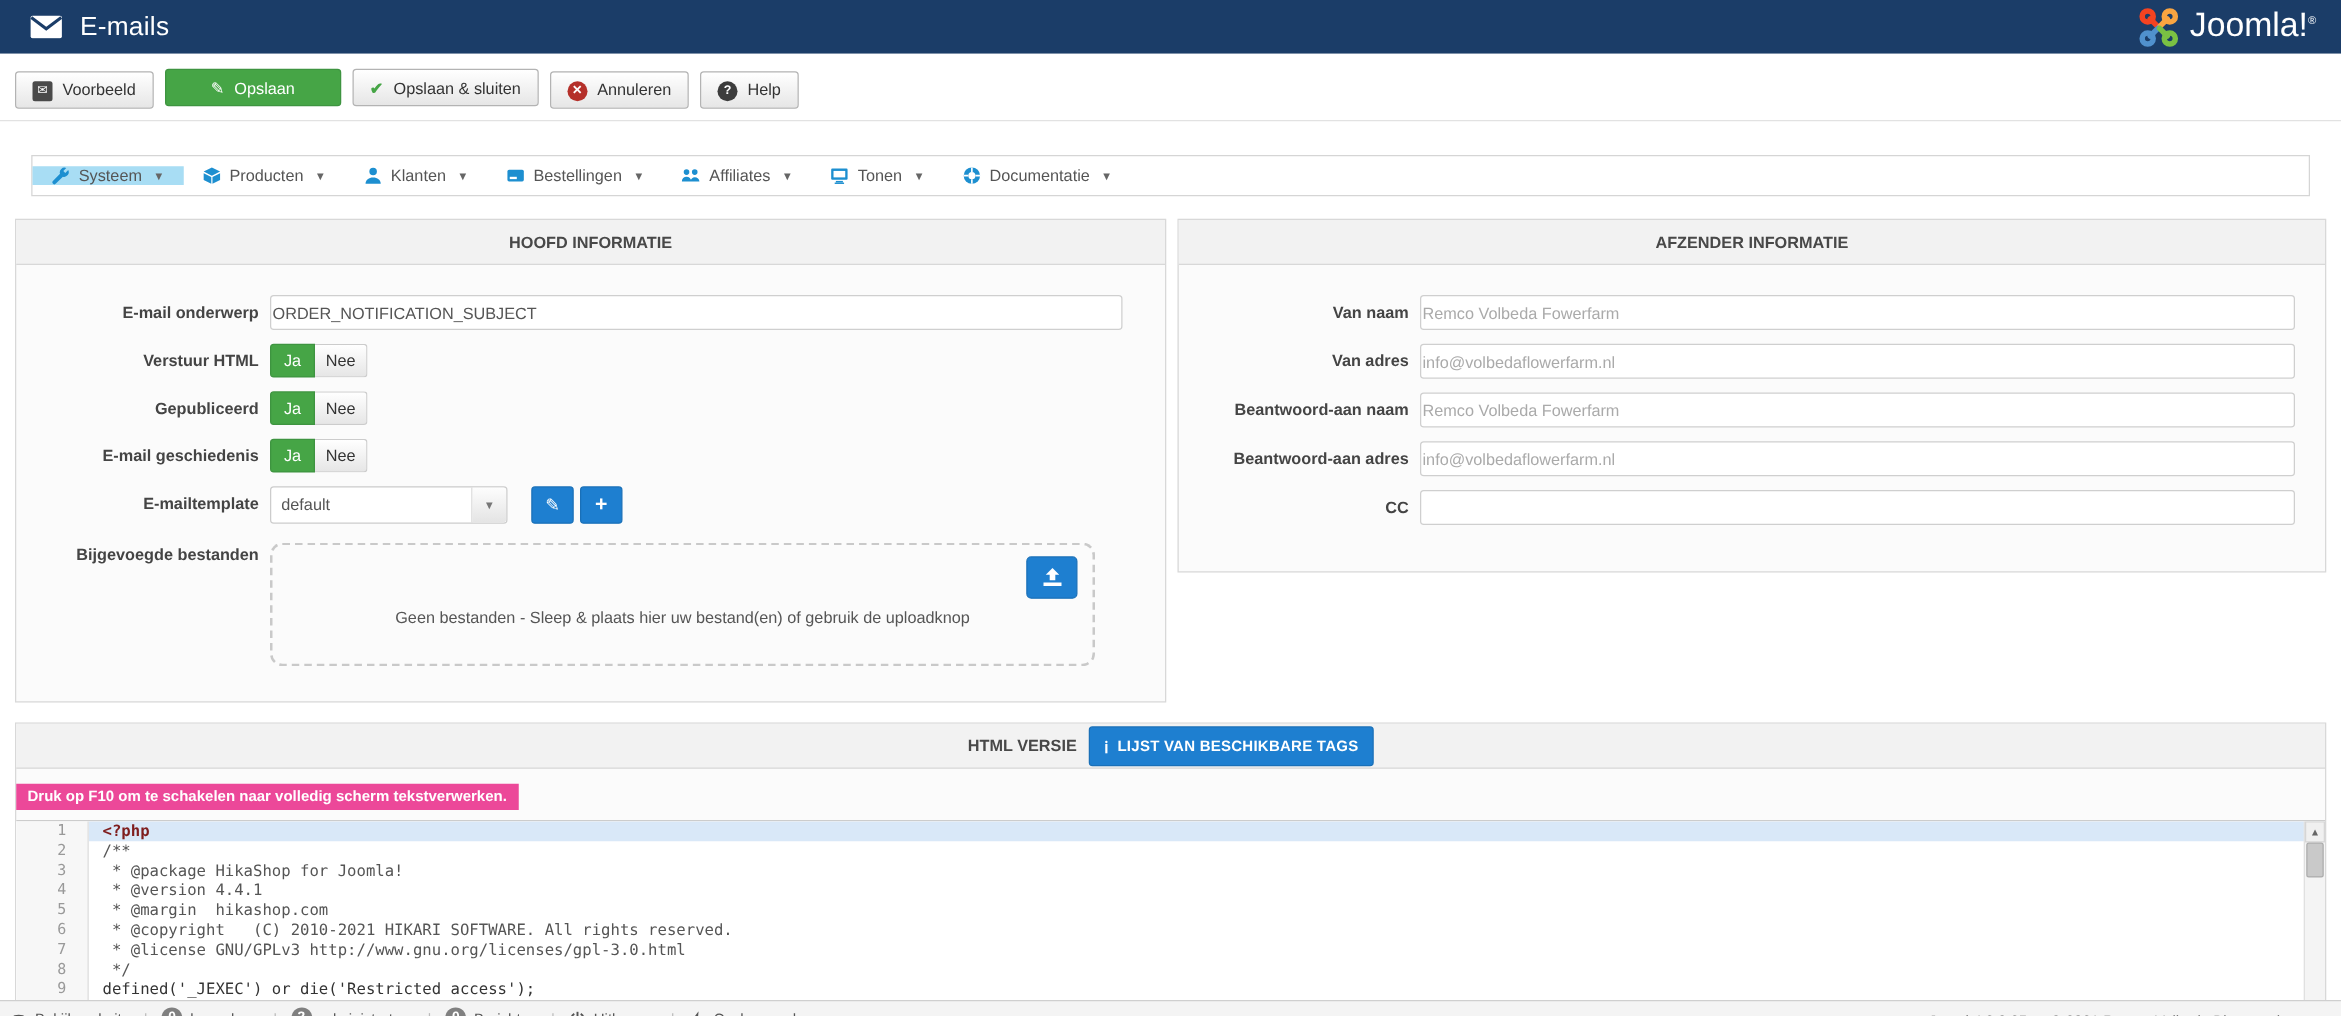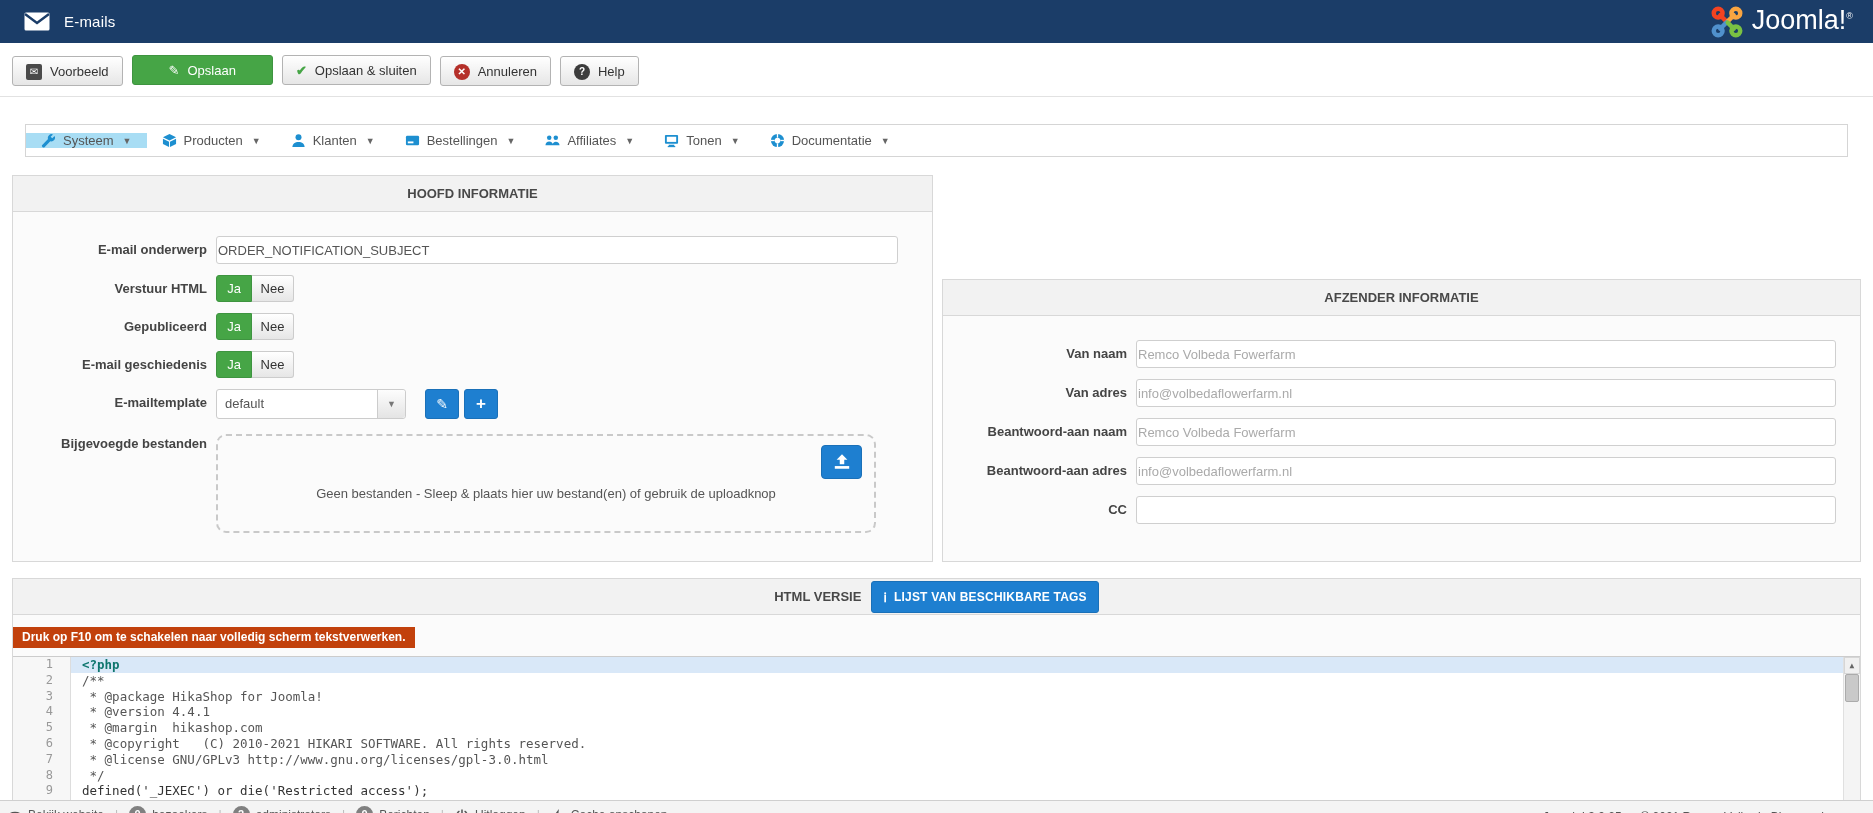--- a/index.html
+++ b/index.html
@@ -4,21 +4,21 @@
 <style>
   * { box-sizing: border-box; margin: 0; padding: 0; }
   html,body { width:1873px; height:813px; overflow:hidden; background:#fff;
     font-family:"Liberation Sans", sans-serif; }
   #app { position:relative; width:1873px; height:813px; background:#fff; }
 
   
   .hdr { height:43px; background:#1b3d68; display:flex; align-items:center;
          padding:0 20px 0 24px; color:#fff; }
   .hdr .mailicon { width:26px; height:19px; margin-right:14px; }
-  .hdr .title { font-size:15px; font-weight:400; letter-spacing:.2px; }
+  .hdr .title { font-size:21px; font-weight:400; letter-spacing:.2px; }
   .hdr .spacer { flex:1; }
   .jlogo { display:flex; gap:8px; }
   .jlogo svg { width:34px; height:34px; }
   .jlogo .jtxt { font-size:27px; font-weight:400; color:#fff; }
   .jlogo .reg { font-size:9px; vertical-align:super; }
 
   
   .tbar { background:#fff; padding:12px 12px 12px 12px; border-bottom:1px solid #e2e2e2; height:54px; }
   .tbtn { display:inline-flex; align-items:center; gap:8px; height:30px; padding:0 13px;
           border:1px solid #b3b3b3; border-radius:3px; font-size:13px; color:#333;
@@ -38,21 +38,21 @@
   .navwrap { margin:27px 25px 0 25px; }
   .navbar { border:1px solid #d5d5d5; background:#fff; height:33px; display:flex; align-items:center; }
   .nitem { display:flex; align-items:center; gap:7px; padding:0 15px; font-size:13px; color:#555;
            cursor:pointer; }
   .nitem.active { background:#a8ddf4; }
   .nitem svg { width:15px; height:15px; }
   .nitem .caret { font-size:9px; color:#666; margin-left:2px; }
 
   
   .content { margin:18px 12px 0 12px; }
-  .prow { display:flex; gap:9px; align-items:flex-end; }
+  .prow { display:flex; gap:9px; align-items:flex-start; }
   .panel { border:1px solid #d8d8d8; background:#fbfbfb; }
   .p-left { width:921px; }
   .p-right { flex:1; }
   .phead { background:#f2f2f2; border-bottom:1px solid #d8d8d8; height:36px; display:flex;
            align-items:center; justify-content:center; gap:10px; font-size:13px; font-weight:bold;
            color:#484848; }
   .pbody { padding:24px 24px 26px 24px; }
   .frow { display:flex; margin-bottom:11px; }
   .flabel { width:170px; min-width:170px; text-align:right; font-size:13px; font-weight:bold;
             color:#444; padding-top:6px; margin-right:9px; }
@@ -88,34 +88,34 @@
   .upbtn { position:absolute; right:12px; top:9px; width:41px; height:34px; background:#1e7fd0;
            border:1px solid #1a70b8; border-radius:4px; display:flex; align-items:center;
            justify-content:center; cursor:pointer; }
   .upbtn svg { width:18px; height:16px; }
 
   
   .p-html { margin-top:16px; min-height:300px; }
   .tagsbtn { display:inline-flex; align-items:center; gap:7px; background:#1e7fd0; color:#fff;
              border:1px solid #1a70b8; border-radius:3px; font-size:12px; font-weight:bold;
              padding:6px 11px; cursor:pointer; letter-spacing:.2px; }
-  .f10 { display:inline-block; background:#c2410c; color:#fff; font-size:12px; font-weight:bold;
+  .f10 { display:inline-block; background:#ec4899; color:#fff; font-size:12px; font-weight:bold;
          padding:3px 9px 4px 9px; margin:12px 0 8px 0; }
   .hbody { padding:0; }
   
   .editor { border-top:1px solid #ccc; background:#fff; display:flex; position:relative;
             height:200px; overflow:hidden; font-family:"DejaVu Sans Mono","Liberation Mono",monospace; }
   .gutter { width:58px; background:#f7f7f7; border-right:1px solid #ddd; color:#999; font-size:12px;
             text-align:right; }
   .gline { height:15.8px; line-height:15.8px; padding-right:17px; position:relative; }
   .gline .fold { position:absolute; right:3px; top:0; font-size:9px; color:#8a4a4a; }
   .codearea { flex:1; font-size:12.5px; color:#333; overflow:hidden; cursor:text; }
   .cline { height:15.8px; line-height:15.8px; white-space:pre; padding-left:11px; }
   .cline.hl { background:#d9e8f8; }
-  .tk-m { color:#0f766e; font-weight:bold;text-align:right; }
+  .tk-m { color:#7f1d1d; font-weight:bold;text-align:right; }
   .tk-t { color:#170; }
   .tk-a { color:#00c; }
   .tk-s { color:#a11; }
   .tk-p { color:#333; }
   .tk-c { color:#555; }
   .vscroll { position:absolute; right:0; top:0; bottom:0; width:17px; background:#f4f4f4;
              border-left:1px solid #e0e0e0; }
   .varrow { height:17px; background:#f0f0f0; border:1px solid #d6d6d6; color:#666; font-size:8px;
             display:flex; align-items:center; justify-content:center; cursor:pointer; }
   .vthumb { position:absolute; top:17px; left:1px; right:1px; height:28px; background:#c9c9c9;

